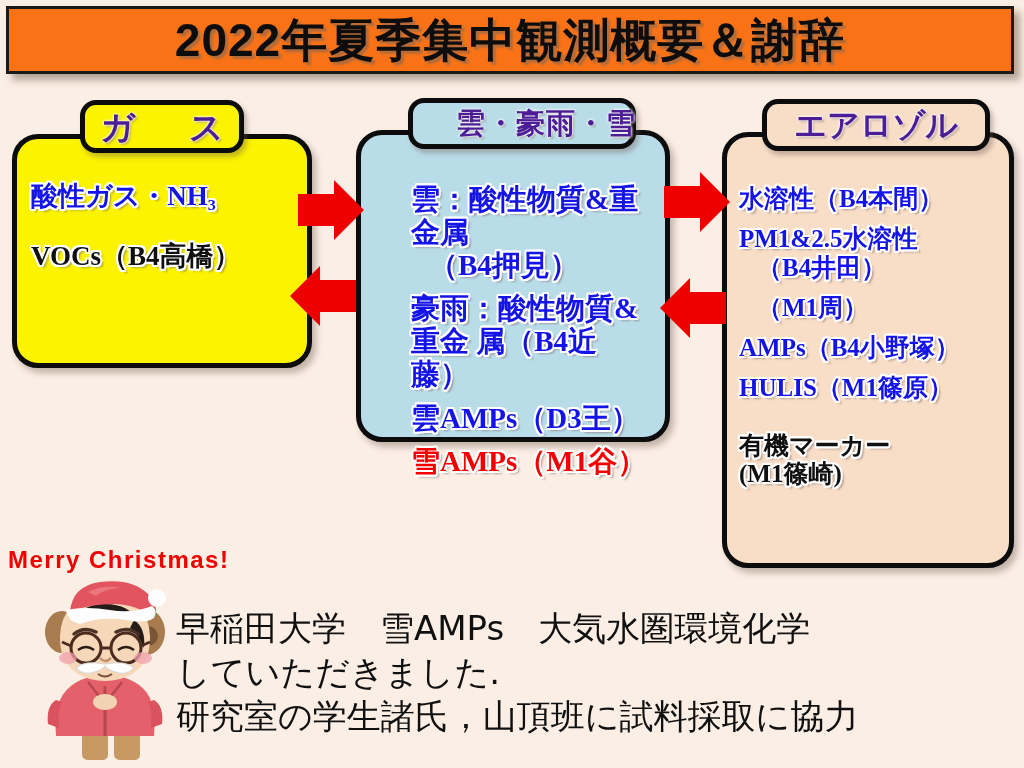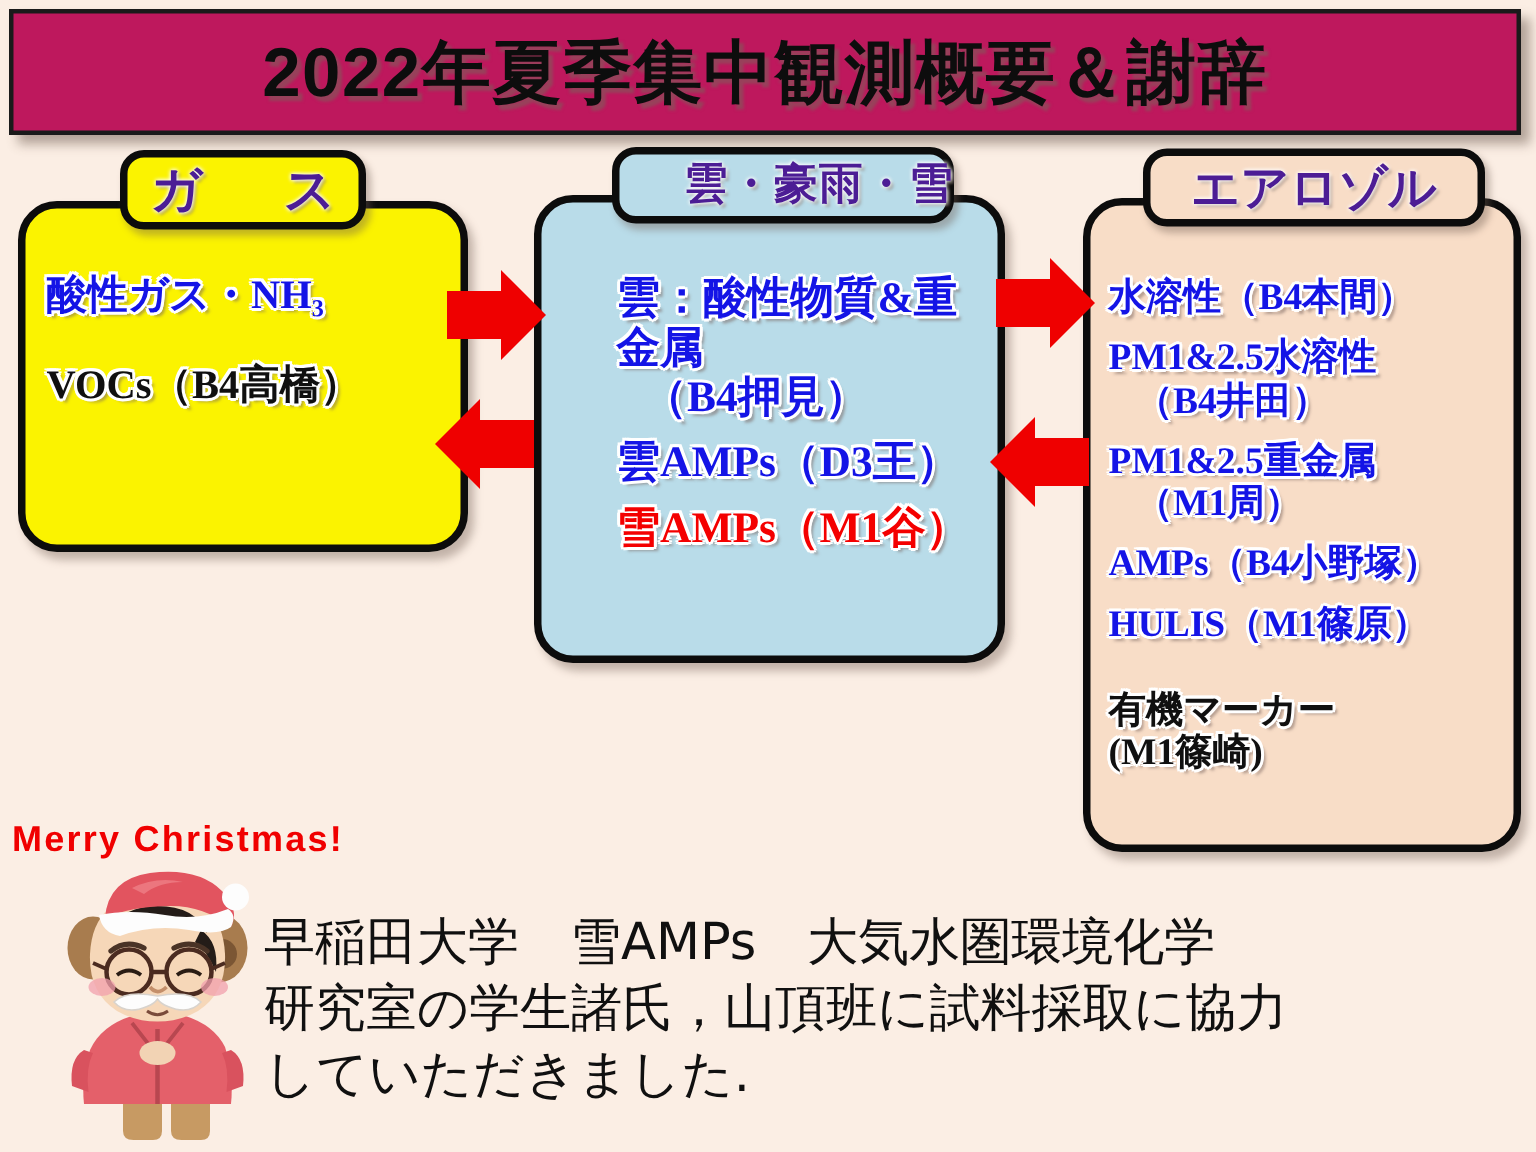--- a/index.html
+++ b/index.html
@@ -10,22 +10,22 @@
     background: #fbeee4;
     font-family: "Liberation Sans", "DejaVu Sans", sans-serif;
     overflow: hidden;
     position: relative;
   }
 
   
   #title-banner {
     position: absolute;
     left: 6px; top: 6px;
-    width: 1008px; height: 84px;
-    background: #be185d;
+    width: 1008px; height: 68px;
+    background: #f97316;
     border: 3px solid #1a1a1a;
     box-shadow: 6px 6px 7px rgba(90,70,60,0.45);
     display: flex; align-items: center; justify-content: center;
     box-sizing: border-box;
   }
   #title-text {
     font-size: 46px;
     font-weight: bold;
     color: #0d0d0d;
     letter-spacing: 1px;
@@ -171,20 +171,24 @@
   <span>ガ　ス</span>
 </div>
 
 <div id="box-cloud" class="col-box">
   <div id="list-cloud" class="item-list">
     <div class="item c-blue">
       <span>雲：酸性物質&amp;重金属</span>
       <span class="ind">（B4押見）</span>
     </div>
     <div class="item c-blue">
+      <span>豪雨：酸性物質&amp;重金</span>
+      <span>属（B4近藤）</span>
+    </div>
+    <div class="item c-blue">
       <span>雲AMPs（D3王）</span>
     </div>
     <div class="item c-red">
       <span>雪AMPs（M1谷）</span>
     </div>
   </div>
 </div>
 <div id="tag-cloud" class="col-tag">
   <span>雲・豪雨・雪</span>
 </div>
@@ -192,21 +196,20 @@
 <div id="box-aerosol" class="col-box">
   <div id="list-aerosol" class="item-list">
     <div class="item c-blue">
       <span>水溶性（B4本間）</span>
     </div>
     <div class="item c-blue">
       <span>PM1&amp;2.5水溶性</span>
       <span class="ind">（B4井田）</span>
     </div>
     <div class="item c-blue">
-      <span>PM1&amp;2.5重金属</span>
       <span class="ind">（M1周）</span>
     </div>
     <div class="item c-blue">
       <span>AMPs（B4小野塚）</span>
     </div>
     <div class="item c-blue">
       <span>HULIS（M1篠原）</span>
     </div>
     <div class="item c-black">
       <span>有機マーカー</span>
@@ -291,15 +294,15 @@
 
     <path d="M44 34 Q46 8 74 4 Q106 0 122 16 Q134 28 128 40 Q110 26 88 26 Q62 26 44 34 Z" fill="#e2545f"></path>
     <path d="M62 14 Q78 6 96 10 Q80 10 70 18 Z" fill="#ef7e86" opacity="0.8"></path>
     <path d="M40 32 Q42 44 54 46 Q76 38 100 42 Q120 46 128 40 Q132 32 126 28 Q106 36 84 32 Q60 28 40 32 Z" fill="#fdfdfd"></path>
     <circle cx="131" cy="20" r="9" fill="#fdfdfd"></circle>
   </svg>
 </div>
 
 <div id="ack-text">
   <div>早稲田大学　雪AMPs　大気水圏環境化学</div>
+  <div>していただきました.</div>
   <div>研究室の学生諸氏，山頂班に試料採取に協力</div>
-  <div>していただきました.</div>
 </div>
 
 </body></html>

